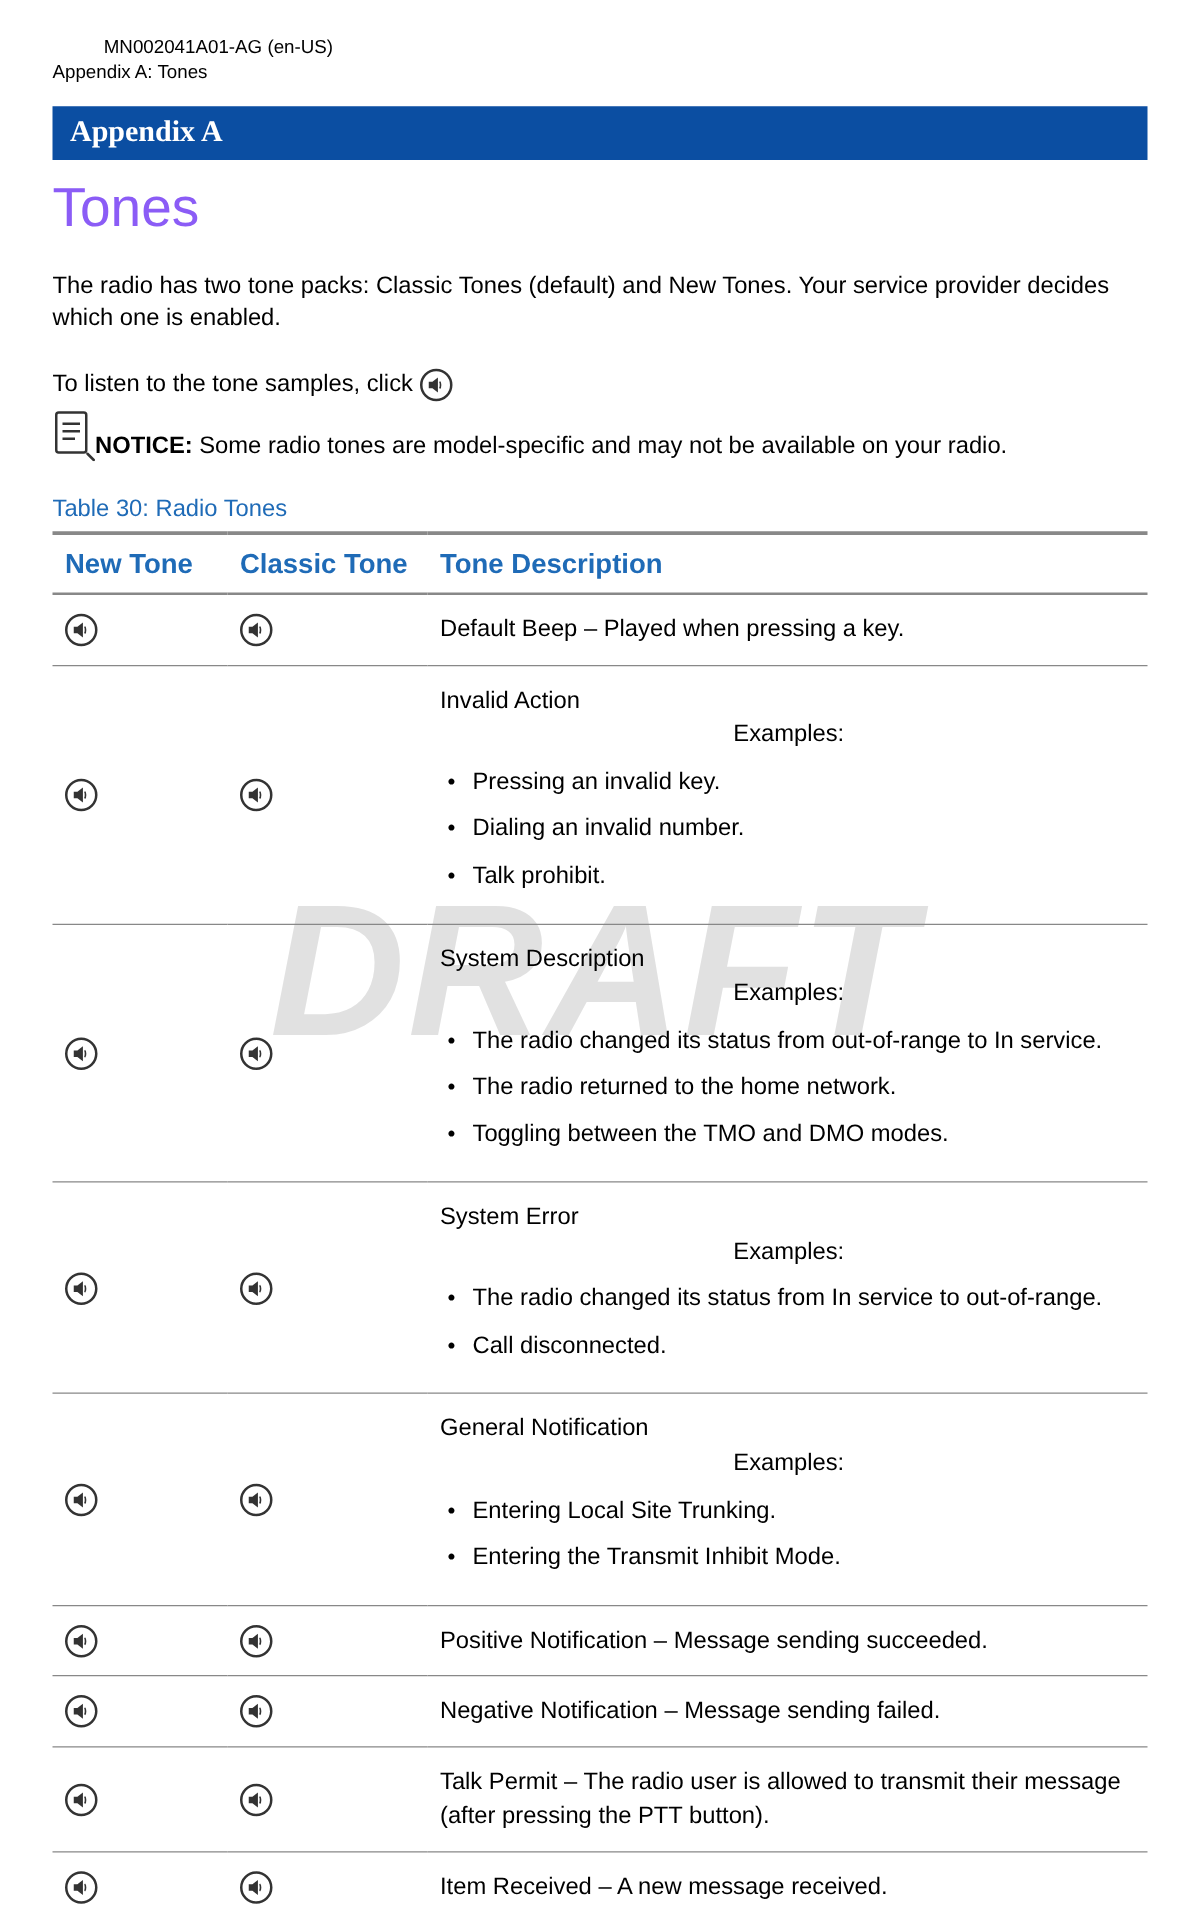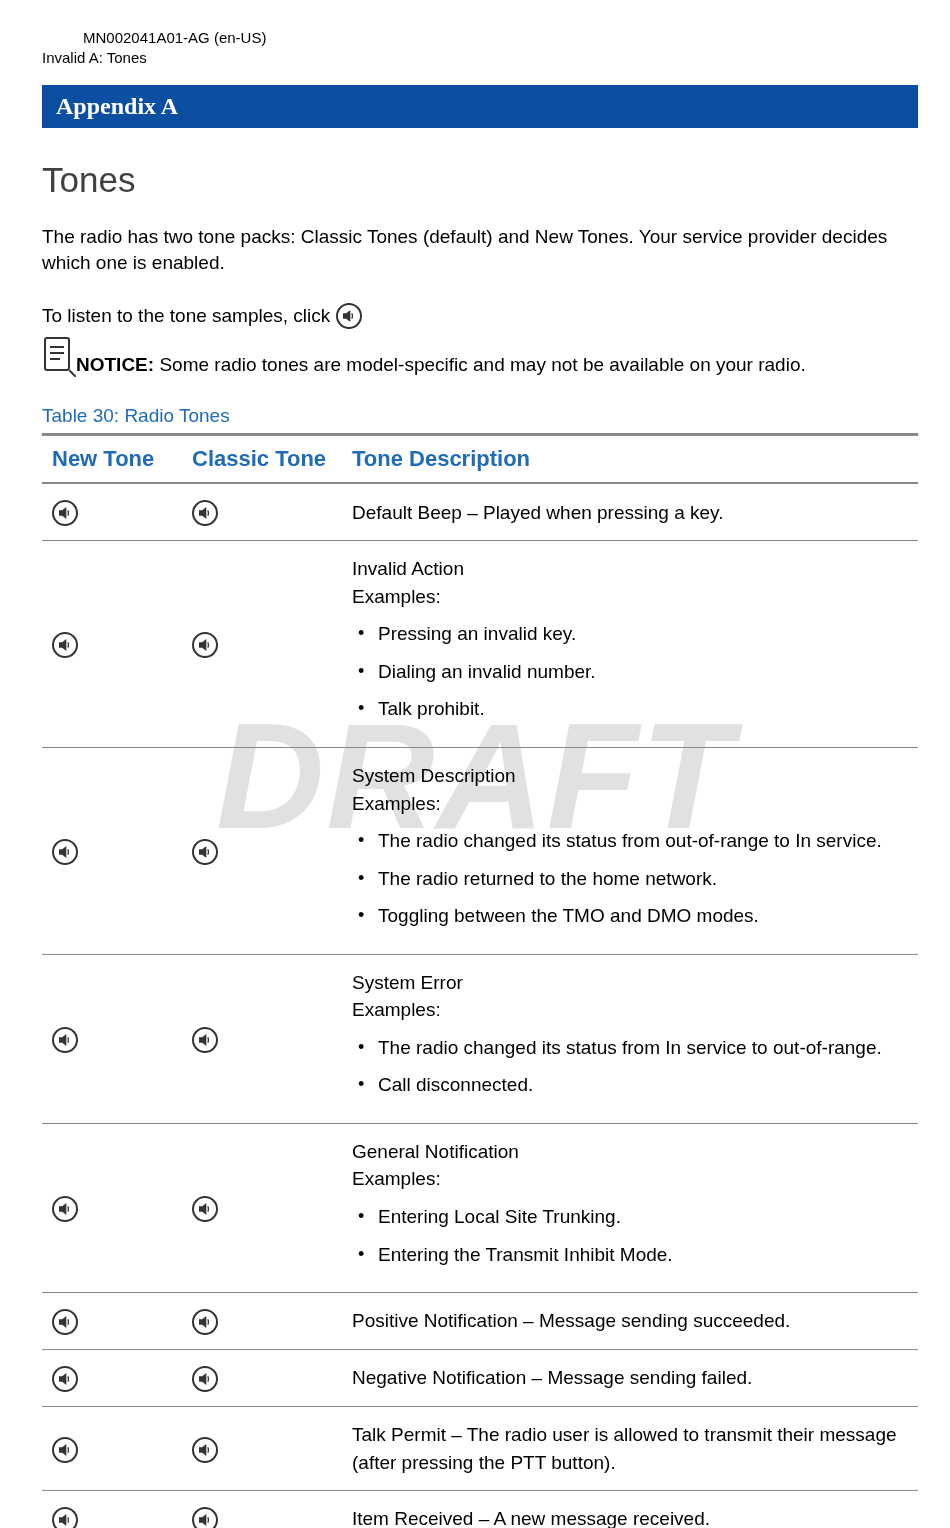--- a/index.html
+++ b/index.html
@@ -21,24 +21,24 @@
   .doc-header-line2 { font-size: 15px; line-height: 1.3; margin-bottom: 18px; }
   .appendix-bar {
     background: #0b4ea2;
     color: #fff;
     font-size: 24px;
     font-weight: bold;
     padding: 8px 14px;
     font-family: Liberation Serif, serif;
   }
   .title {
-    color: #404040;
-    font-size: 35px;
+    color: #8b5cf6;
+    font-size: 44px;
     font-weight: 400;
-    margin: 32px 0 24px 0;
+    margin: 14px 0 24px 0;
   }
   .intro { line-height: 1.35; margin-bottom: 28px; }
   .listen-line { line-height: 1.35; display:flex; align-items:flex-start; gap:6px; margin-bottom: 6px;}
   .notice-row { display:flex; align-items:flex-end; gap:0; margin-bottom: 28px; }
   .notice-text { line-height:1.35; padding-top:6px; }
   .notice-text b { font-weight:bold; }
   .caption { color:#1f6bb7; font-size:19px; margin-bottom: 6px; }
   table.tones {
     width:100%;
     border-collapse: collapse;
@@ -57,21 +57,21 @@
   table.tones td {
     padding: 14px 8px 14px 10px;
     border-bottom: 1.5px solid #888;
     vertical-align: middle;
     line-height: 1.45;
   }
   table.tones tr:last-child td { border-bottom: none; }
   .col-new { width: 140px; }
   .col-classic { width: 160px; }
   .desc-title { display:block; }
-  .examples-label { display:block; margin-bottom:6px;}
+  .examples-label { display:block; margin-bottom:6px;text-align:center;}
   ul.bullets { list-style:none; padding:0; margin: 4px 0 0 0; }
   ul.bullets li { position:relative; padding-left:26px; margin: 10px 0; }
   ul.bullets li::before { content:"•"; position:absolute; left:6px; top:0; font-size:18px;}
   .watermark {
     position: absolute;
     left: 50%;
     top: 690px;
     transform: translateX(-50%);
     font-size: 150px;
     font-weight: bold;
@@ -101,21 +101,21 @@
   }
 </style>
 </head>
 <body>
 
 <div class="page">
   <div class="watermark">DRAFT</div>
 
   <div class="content-layer">
     <div class="doc-header-line1">MN002041A01-AG (en-US)</div>
-    <div class="doc-header-line2">Invalid A:  Tones</div>
+    <div class="doc-header-line2">Appendix A:  Tones</div>
 
     <div class="appendix-bar">Appendix A</div>
 
     <h1 class="title">Tones</h1>
 
     <div class="intro">The radio has two tone packs: Classic Tones (default) and New Tones. Your service provider decides which one is enabled.</div>
 
     <div class="listen-line">
       <span>To listen to the tone samples, click</span>
       <span class="speaker-icon">

